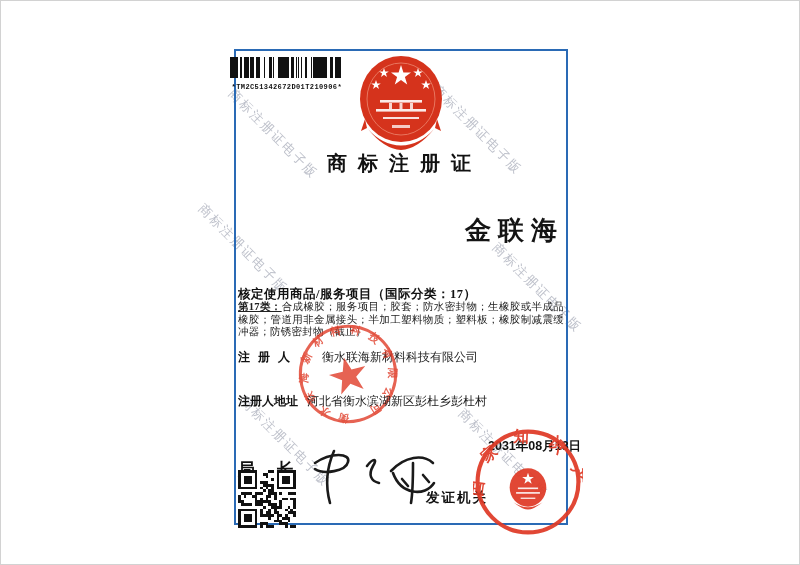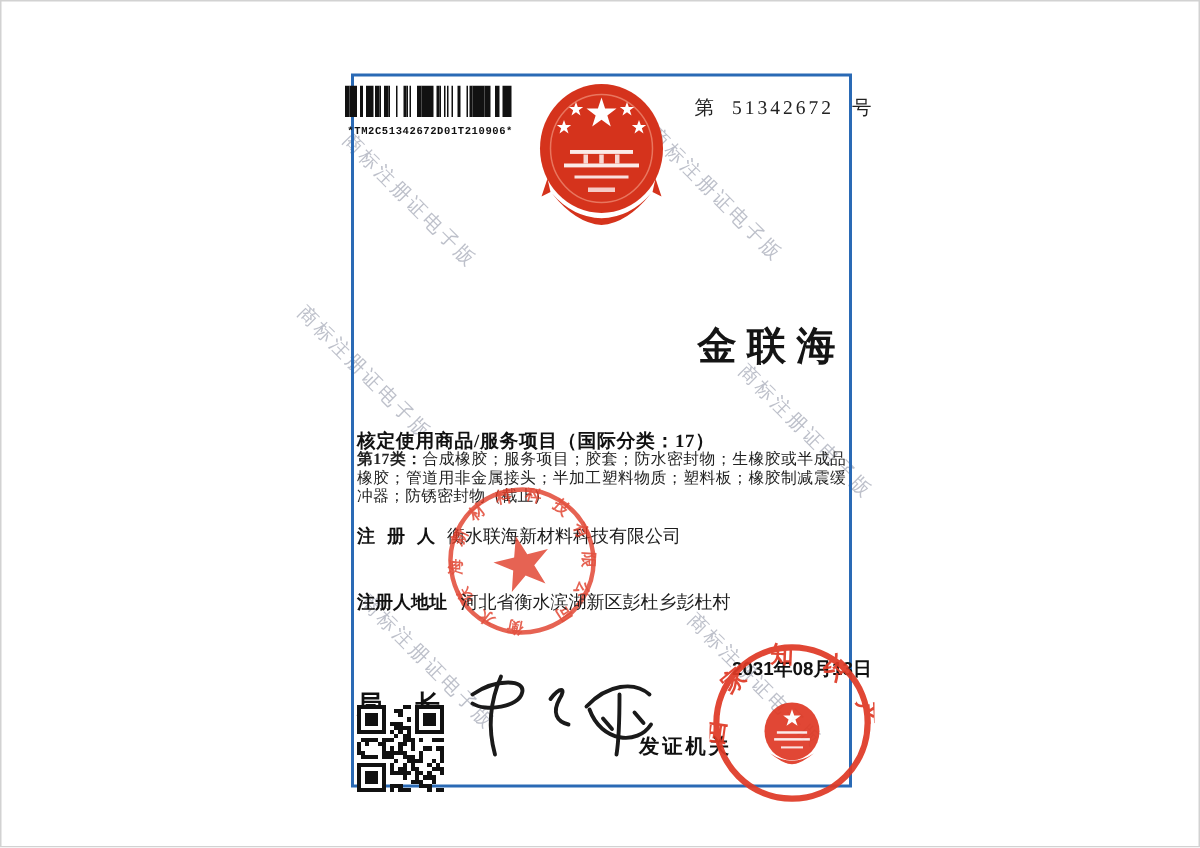--- a/index.html
+++ b/index.html
@@ -24,25 +24,25 @@
   
   .title{left:233px;top:149px;width:330px;text-align:center;font-size:20px;font-weight:bold;
          letter-spacing:11px;text-indent:11px;color:#111;}
   
   .mark{left:233px;top:212px;width:330px;text-align:right;font-size:26px;font-weight:bold;
         letter-spacing:7px;text-indent:7px;color:#141414;font-family:Liberation Serif, serif;}
   
   .goods-head{left:237px;top:285px;width:326px;font-size:12.5px;font-weight:bold;letter-spacing:.5px;color:#111;}
   .goods-body{left:237px;top:300px;width:326px;font-size:10.5px;line-height:12.5px;
               letter-spacing:.2px;color:#222;text-align:justify;}
-  .goods-body b{font-weight:bold;}
+  .goods-body b{font-weight:bold;text-decoration:underline;}
   
   .row-label{font-weight:bold;color:#111;}
   .registrant{left:237px;top:348px;font-size:12px;white-space:nowrap;}
-  .registrant .row-label{letter-spacing:8px;margin-right:0;}
+  .registrant .row-label{letter-spacing:8px;margin-right:24px;}
   .address{left:237px;top:392px;font-size:12px;white-space:nowrap;}
   .address .row-label{margin-right:9px;}
   
   .validity{left:237px;top:438px;font-size:12px;letter-spacing:1.2px;white-space:nowrap;color:#161616;}
   .validity-end{left:487px;top:437px;font-size:12.5px;font-weight:bold;
                 font-family:"Liberation Sans","DejaVu Sans",sans-serif;color:#111;}
   
   .director{left:237px;top:457px;font-size:17px;font-weight:bold;letter-spacing:22px;color:#111;white-space:nowrap;}
   .issuer{left:425px;top:488px;font-size:13.5px;font-weight:bold;letter-spacing:2px;color:#111;white-space:nowrap;}
   
@@ -106,23 +106,20 @@
         <rect x="90" y="0" width="3" height="21" fill="#111"></rect>
         <rect x="93" y="0" width="1" height="21" fill="#111"></rect>
         <rect x="94" y="0" width="3" height="21" fill="#111"></rect>
         <rect x="100" y="0" width="3" height="21" fill="#111"></rect>
         <rect x="105" y="0" width="3" height="21" fill="#111"></rect>
         <rect x="108" y="0" width="3" height="21" fill="#111"></rect>
       </svg>
     <div class="barcode-text">*TM2C51342672D01T210906*</div>
   </div>
 
-  <div class="abs serial">
-    <span>第</span><span class="num">51342672</span><span>号</span>
-  </div>
 
   <div class="abs emblem">
     <svg width="90" height="100" viewBox="0 0 90 100">
       <ellipse cx="45" cy="46" rx="41" ry="43" fill="#d5331c"></ellipse>
       <ellipse cx="45" cy="46" rx="34" ry="36" fill="#d5331c" stroke="#e8765f" stroke-width="1"></ellipse>
       <polygon points="45,12 47.4,19.4 55,19.4 48.9,24 51.2,31.4 45,26.9 38.8,31.4 41.1,24 35,19.4 42.6,19.4" fill="#fff"></polygon>
       <polygon points="28,15 29.2,18.4 32.8,18.4 29.9,20.5 31,24 28,21.8 25,24 26.1,20.5 23.2,18.4 26.8,18.4" fill="#fff"></polygon>
       <polygon points="62,15 63.2,18.4 66.8,18.4 63.9,20.5 65,24 62,21.8 59,24 60.1,20.5 57.2,18.4 60.8,18.4" fill="#fff"></polygon>
       <polygon points="20,27 21.2,30.4 24.8,30.4 21.9,32.5 23,36 20,33.8 17,36 18.1,32.5 15.2,30.4 18.8,30.4" fill="#fff"></polygon>
       <polygon points="70,27 71.2,30.4 74.8,30.4 71.9,32.5 73,36 70,33.8 67,36 68.1,32.5 65.2,30.4 68.8,30.4" fill="#fff"></polygon>
@@ -132,20 +129,21 @@
       <rect x="33" y="50" width="3" height="6" fill="#fff" opacity=".8"></rect>
       <rect x="43.5" y="50" width="3" height="6" fill="#fff" opacity=".8"></rect>
       <rect x="54" y="50" width="3" height="6" fill="#fff" opacity=".8"></rect>
       <rect x="36" y="72" width="18" height="3" fill="#fff" opacity=".75"></rect>
       <path d="M12,76 Q28,96 45,97 Q62,96 78,76 Q64,92 45,92.5 Q26,92 12,76 Z" fill="#d5331c"></path>
       <path d="M9,66 l-4,12 6,-3 z" fill="#d5331c"></path>
       <path d="M81,66 l4,12 -6,-3 z" fill="#d5331c"></path>
     </svg>
   </div>
 
+  <div class="abs title">商标注册证</div>
 
   <div class="abs mark">金联海</div>
 
   <div class="abs goods-head">核定使用商品/服务项目（国际分类：17）</div>
   <div class="abs goods-body">
     <b>第17类：</b><span>合成橡胶；服务项目；胶套；防水密封物；生橡胶或半成品橡胶；管道用非金属接头；半加工塑料物质；塑料板；橡胶制减震缓冲器；防锈密封物（截止）</span>
   </div>
 
   <div class="abs registrant">
     <span class="row-label">注册人</span><span>衡水联海新材料科技有限公司</span>

